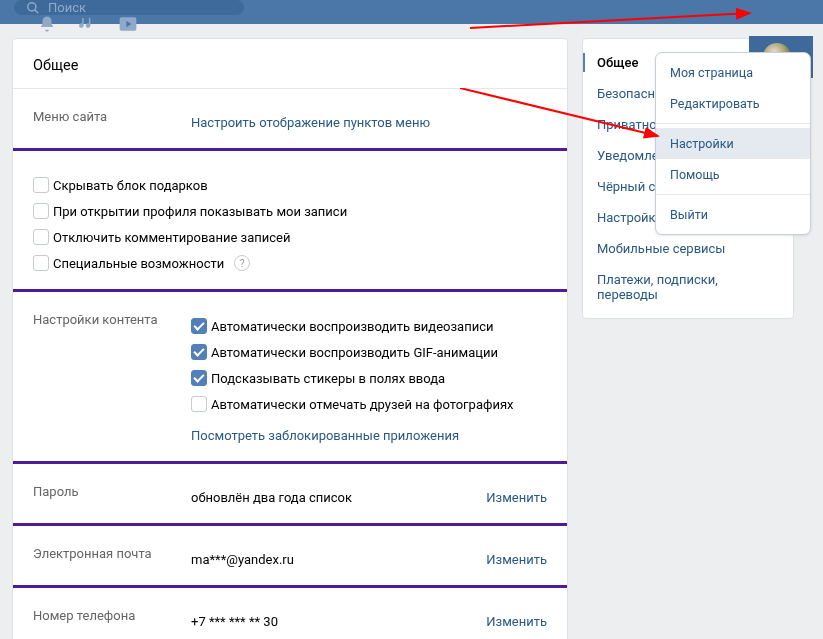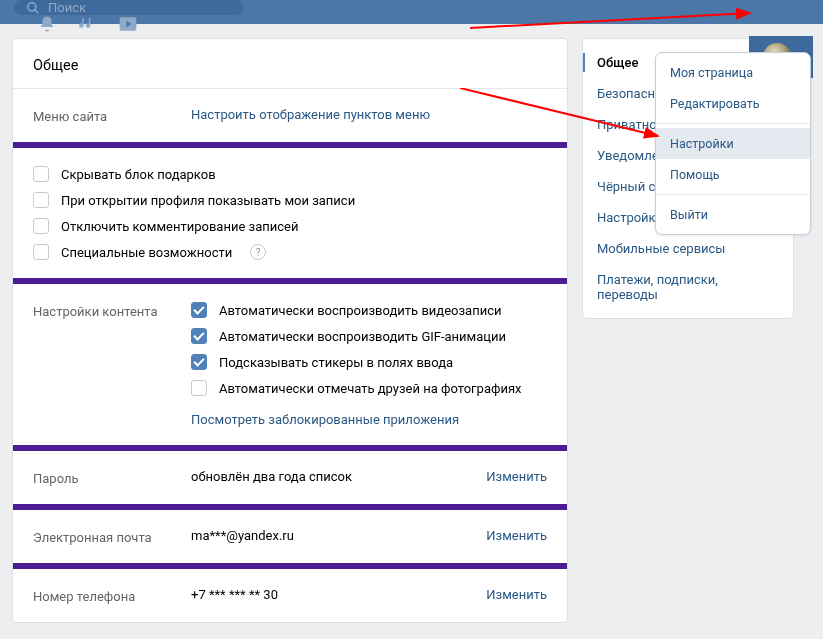--- a/index.html
+++ b/index.html
@@ -113,44 +113,45 @@
   }
   .card-header {
     padding: 18px 20px 14px 20px;
     font-size: 14.5px;
     color: #000;
     border-bottom: 1px solid #e7e8ec;
   }
   .section {
     display: flex;
     padding: 18px 20px;
-    border-bottom: 6px solid #4c1d95;
+    border-bottom: 3px solid #4c1d95;
     font-size: 13px;
   }
   .section:last-child { border-bottom: none; }
   .section-label {
     width: 158px;
     flex-shrink: 0;
     color: #656565;
     padding-top: 2px;
   }
   .section-body {
     flex: 1;
     color: #000;
+    margin-top: 8px;
   }
   .link { color: #2a5885; cursor: pointer; }
   .change-link {
     color: #2a5885;
     cursor: pointer;
     float: right;
   }
   .cb-row {
     display: flex;
     align-items: center;
-    gap: 12px;
+    gap: 4px;
     margin-bottom: 10px;
     color: #000;
   }
   .cb-row:last-child { margin-bottom: 0; }
   .checkbox {
     width: 16px;
     height: 16px;
     border: 1px solid #c5cbd0;
     border-radius: 3px;
     flex-shrink: 0;

